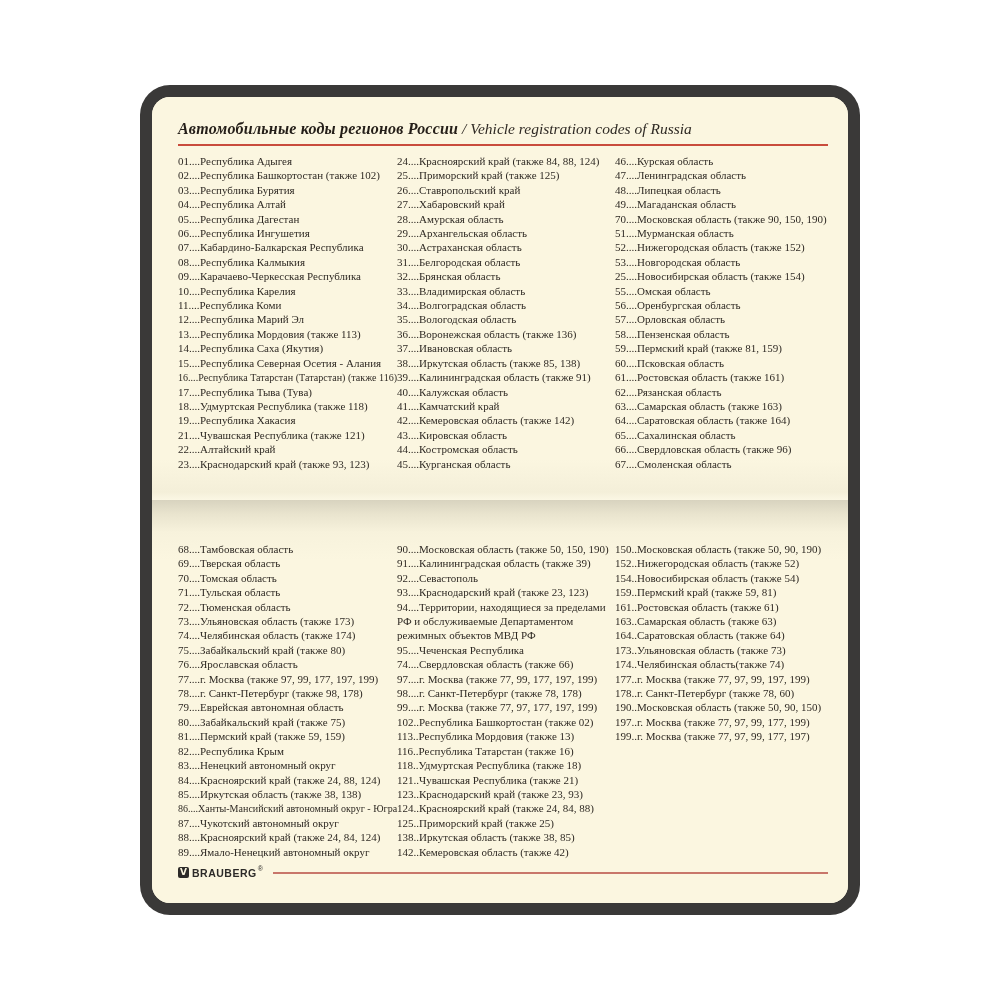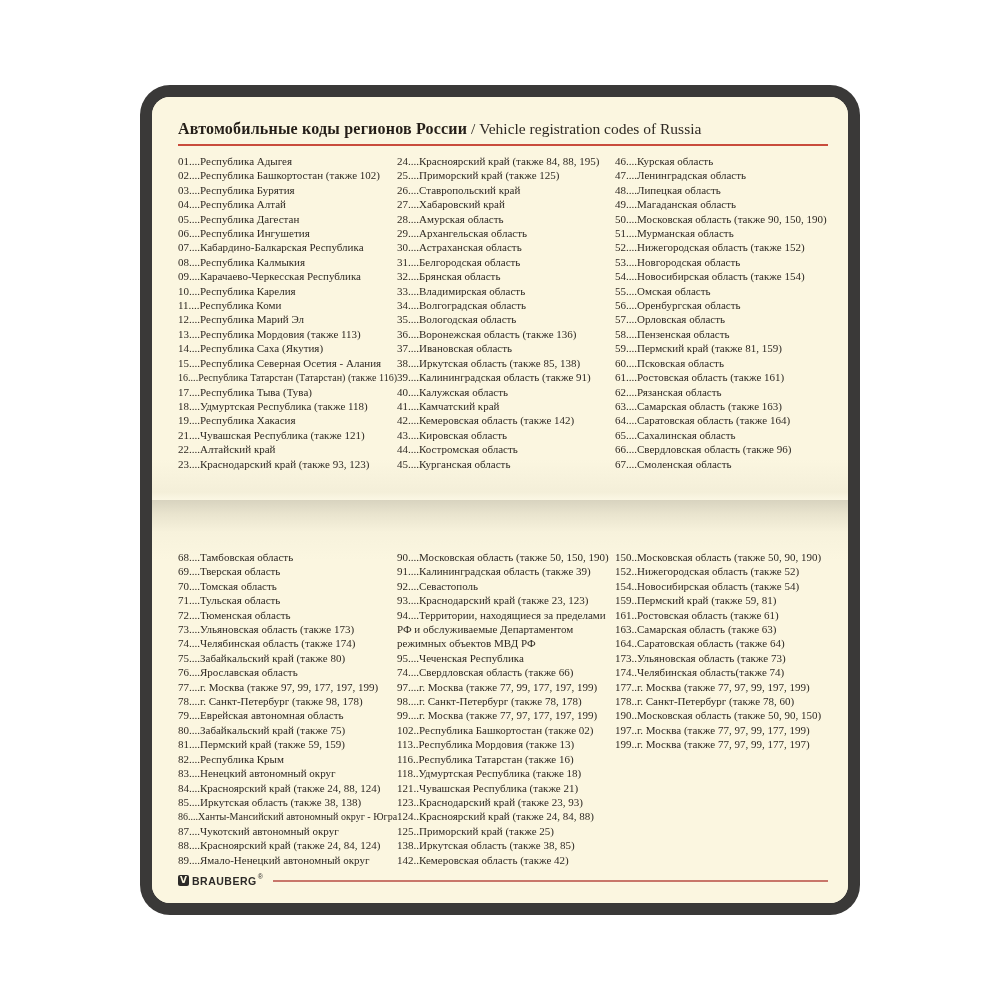--- a/index.html
+++ b/index.html
@@ -48,20 +48,21 @@
     background: linear-gradient(180deg, #fbf6e0 0%, #fbf6e0 90%, #f4efd9 98%, #fbf7e4 100%);
   }
   .bottom-page {
     flex: 1;
     padding-top: 34px;
     background: linear-gradient(180deg, #d8d3bf 0px, #e9e4ce 14px, #f7f2dc 32px, #fbf6e0 60px, #fbf6e0 100%);
   }
   .title-row {
     line-height: 20px;
     white-space: nowrap;
+    font-style: italic;
   }
   .title-ru {
     font-weight: bold;
     font-size: 16px;
     color: #241e18;
     letter-spacing: 0.2px;
   }
   .title-sep, .title-en {
     font-size: 15.5px;
     color: #2f2a24;
@@ -166,21 +167,21 @@
               <div class="entry">15....Республика Северная Осетия - Алания</div>
               <div class="entry" style="transform: scaleX(0.916318);">16....Республика Татарстан (Татарстан) (также 116)</div>
               <div class="entry">17....Республика Тыва (Тува)</div>
               <div class="entry">18....Удмуртская Республика (также 118)</div>
               <div class="entry">19....Республика Хакасия</div>
               <div class="entry">21....Чувашская Республика (также 121)</div>
               <div class="entry">22....Алтайский край</div>
               <div class="entry">23....Краснодарский край (также 93, 123)</div>
             </div>
           <div class="col c2">
-              <div class="entry">24....Красноярский край (также 84, 88, 195)</div>
+              <div class="entry">24....Красноярский край (также 84, 88, 124)</div>
               <div class="entry">25....Приморский край (также 125)</div>
               <div class="entry">26....Ставропольский край</div>
               <div class="entry">27....Хабаровский край</div>
               <div class="entry">28....Амурская область</div>
               <div class="entry">29....Архангельская область</div>
               <div class="entry">30....Астраханская область</div>
               <div class="entry">31....Белгородская область</div>
               <div class="entry">32....Брянская область</div>
               <div class="entry">33....Владимирская область</div>
               <div class="entry">34....Волгоградская область</div>
@@ -194,44 +195,44 @@
               <div class="entry">42....Кемеровская область (также 142)</div>
               <div class="entry">43....Кировская область</div>
               <div class="entry">44....Костромская область</div>
               <div class="entry">45....Курганская область</div>
             </div>
           <div class="col c3">
               <div class="entry">46....Курская область</div>
               <div class="entry">47....Ленинградская область</div>
               <div class="entry">48....Липецкая область</div>
               <div class="entry">49....Магаданская область</div>
-              <div class="entry">50....Московская область (также 90, 150, 190)</div>
+              <div class="entry">70....Московская область (также 90, 150, 190)</div>
               <div class="entry">51....Мурманская область</div>
               <div class="entry">52....Нижегородская область (также 152)</div>
               <div class="entry">53....Новгородская область</div>
-              <div class="entry">54....Новосибирская область (также 154)</div>
+              <div class="entry">25....Новосибирская область (также 154)</div>
               <div class="entry">55....Омская область</div>
               <div class="entry">56....Оренбургская область</div>
               <div class="entry">57....Орловская область</div>
               <div class="entry">58....Пензенская область</div>
               <div class="entry">59....Пермский край (также 81, 159)</div>
               <div class="entry">60....Псковская область</div>
               <div class="entry">61....Ростовская область (также 161)</div>
               <div class="entry">62....Рязанская область</div>
               <div class="entry">63....Самарская область (также 163)</div>
               <div class="entry">64....Саратовская область (также 164)</div>
               <div class="entry">65....Сахалинская область</div>
               <div class="entry">66....Свердловская область (также 96)</div>
               <div class="entry">67....Смоленская область</div>
             </div>
         </div>
       </div>
 
       <div class="page bottom-page">
-        <div class="grid" style="margin-top:16px;">
+        <div class="grid" style="margin-top:8px;">
           <div class="col c1">
               <div class="entry">68....Тамбовская область</div>
               <div class="entry">69....Тверская область</div>
               <div class="entry">70....Томская область</div>
               <div class="entry">71....Тульская область</div>
               <div class="entry">72....Тюменская область</div>
               <div class="entry">73....Ульяновская область (также 173)</div>
               <div class="entry">74....Челябинская область (также 174)</div>
               <div class="entry">75....Забайкальский край (также 80)</div>
               <div class="entry">76....Ярославская область</div>

